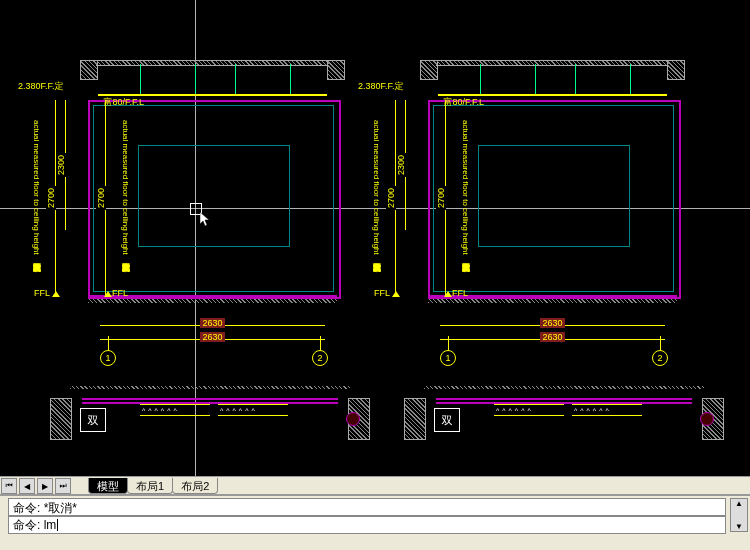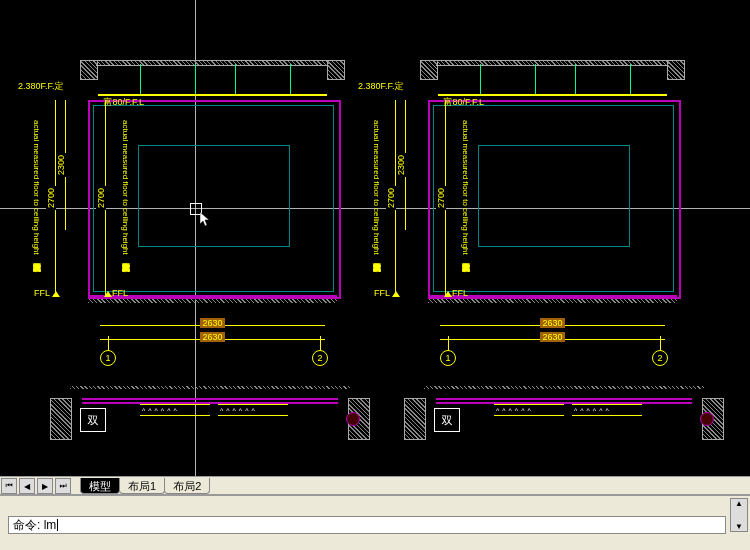--- a/index.html
+++ b/index.html
@@ -19,21 +19,21 @@
 .hanger{position:absolute;top:4px;width:1px;height:30px;background:#0f8}
 .hanger.h1{left:60px}.hanger.h2{left:115px}.hanger.h3{left:155px}.hanger.h4{left:210px}
 .ceilrail{position:absolute;left:18px;top:34px;width:229px;height:2px;background:#ff0}
 .frame-out{position:absolute;left:8px;top:40px;width:249px;height:195px;border:2px solid #b0b}
 .frame-in{position:absolute;left:13px;top:45px;width:239px;height:185px;border:1px solid #088}
 .inner-rect{position:absolute;left:58px;top:85px;width:150px;height:100px;border:1px solid #088}
 .floor{position:absolute;left:8px;top:235px;width:249px;height:2px;background:#b0b}
 .floor::after{content:"";position:absolute;left:0;top:4px;width:249px;height:4px;background:repeating-linear-gradient(45deg,#888 0 1px,transparent 1px 3px)}
 .dimh{position:absolute;height:14px;color:#ff0;font-size:9px;text-align:center}
 .dimh::before{content:"";position:absolute;left:0;right:0;top:7px;height:1px;background:#ff0}
-.dimh span{position:relative;background:#a16207;padding:0 2px}
+.dimh span{position:relative;background:#7f1d1d;padding:0 2px}
 .dim1{left:20px;top:258px;width:225px}
 .dim2{left:20px;top:272px;width:225px}
 .grid-mark{position:absolute;width:14px;height:14px;border:1px solid #ff0;border-radius:50%;color:#ff0;font-size:9px;text-align:center;line-height:14px}
 .grid-mark::before{content:"";position:absolute;left:7px;top:-15px;width:1px;height:15px;background:#ff0}
 .gm1{left:20px;top:290px}.gm2{left:232px;top:290px}
 .dimv{position:absolute;width:14px;color:#ff0;font-size:9px}
 .dimv::before{content:"";position:absolute;left:7px;top:0;bottom:0;width:1px;background:#ff0}
 .dimv span{position:absolute;left:-2px;top:50%;transform:rotate(-90deg) translateX(-50%);transform-origin:left top;background:#000;padding:0 2px;white-space:nowrap}
 .dv-l1{left:-32px;top:40px;height:195px}
 .dv-l2{left:-22px;top:40px;height:130px}
@@ -55,21 +55,21 @@
 .sec-top{position:absolute;left:20px;right:20px;top:0;height:3px;background:repeating-linear-gradient(45deg,#888 0 1px,transparent 1px 3px)}
 .sec-mag{position:absolute;left:32px;top:12px;right:32px;height:2px;border-top:2px solid #b0b;border-bottom:2px solid #b0b}
 .sec-grille{position:absolute;top:18px;height:12px;left:90px;width:70px}
 .sec-grille::before{content:"";position:absolute;inset:0;border-top:1px solid #ff0;border-bottom:1px solid #ff0}
 .sec-gr-in{position:absolute;left:2px;right:2px;top:3px;height:6px;color:#fff;font-size:7px;letter-spacing:3px;overflow:hidden}
 .sec-grille.g2{left:168px}
 .sec-dot{position:absolute;right:10px;top:26px;width:12px;height:12px;border:1px solid #b0b;border-radius:50%;background:#400}
 .sec-box{position:absolute;left:30px;top:22px;width:24px;height:22px;border:1px solid #fff;color:#fff;font-size:11px;text-align:center;line-height:22px}
 .tabbar{position:absolute;left:0;top:476px;width:750px;height:18px;background:#ece9d8;border-top:1px solid #999;display:flex;align-items:center}
 .tab-btn{width:14px;height:14px;background:#ddd;border:1px solid #888;margin:0 1px;display:flex;align-items:center;justify-content:center;font-size:8px;color:#000}
-.tabs{display:flex;height:16px;margin-left:8px}
+.tabs{display:flex;height:16px;margin-left:16px}
 .tab{padding:1px 8px;background:#ece9d8;border:1px solid #888;border-top:none;font-size:11px;border-radius:0 0 4px 4px;margin-right:-1px}
 .tab.active{background:#000;color:#fff}
 .cmd-area{position:absolute;left:0;top:494px;width:750px;height:56px;background:#ece9d8;border-top:2px solid #999}
 .cmd-hist{position:absolute;left:8px;top:2px;right:24px;height:14px;background:#fff;border:1px solid #888;padding:1px 4px;font-size:12px}
 .cmd-line{position:absolute;left:8px;top:20px;right:24px;height:14px;background:#fff;border:1px solid #888;padding:1px 4px;font-size:12px;display:flex;align-items:center}
 .cmd-caret{display:inline-block;width:1px;height:12px;background:#000;margin-left:1px;animation:bl 1s infinite}
 @keyframes bl{50%{opacity:0}}
 .scroll-v{position:absolute;right:2px;top:2px;width:16px;height:32px;background:#ddd;border:1px solid #888}
 .scroll-v::before{content:"▲";position:absolute;top:0;left:0;right:0;text-align:center;font-size:8px}
 .scroll-v::after{content:"▼";position:absolute;bottom:0;left:0;right:0;text-align:center;font-size:8px}
@@ -189,15 +189,16 @@
   <div class="tab-btn">▶</div>
   <div class="tab-btn">⏭</div>
   <div class="tabs">
     <div class="tab active">模型</div>
     <div class="tab">布局1</div>
     <div class="tab">布局2</div>
   </div>
 </div>
 
 <div class="cmd-area">
+  <div class="cmd-hist"><span>命令:</span> <span>*取消*</span></div>
   <div class="cmd-line"><span>命令:</span>&nbsp;<span>lm</span><span class="cmd-caret"></span></div>
   <div class="scroll-v"></div>
 </div>
 
 </body></html>

